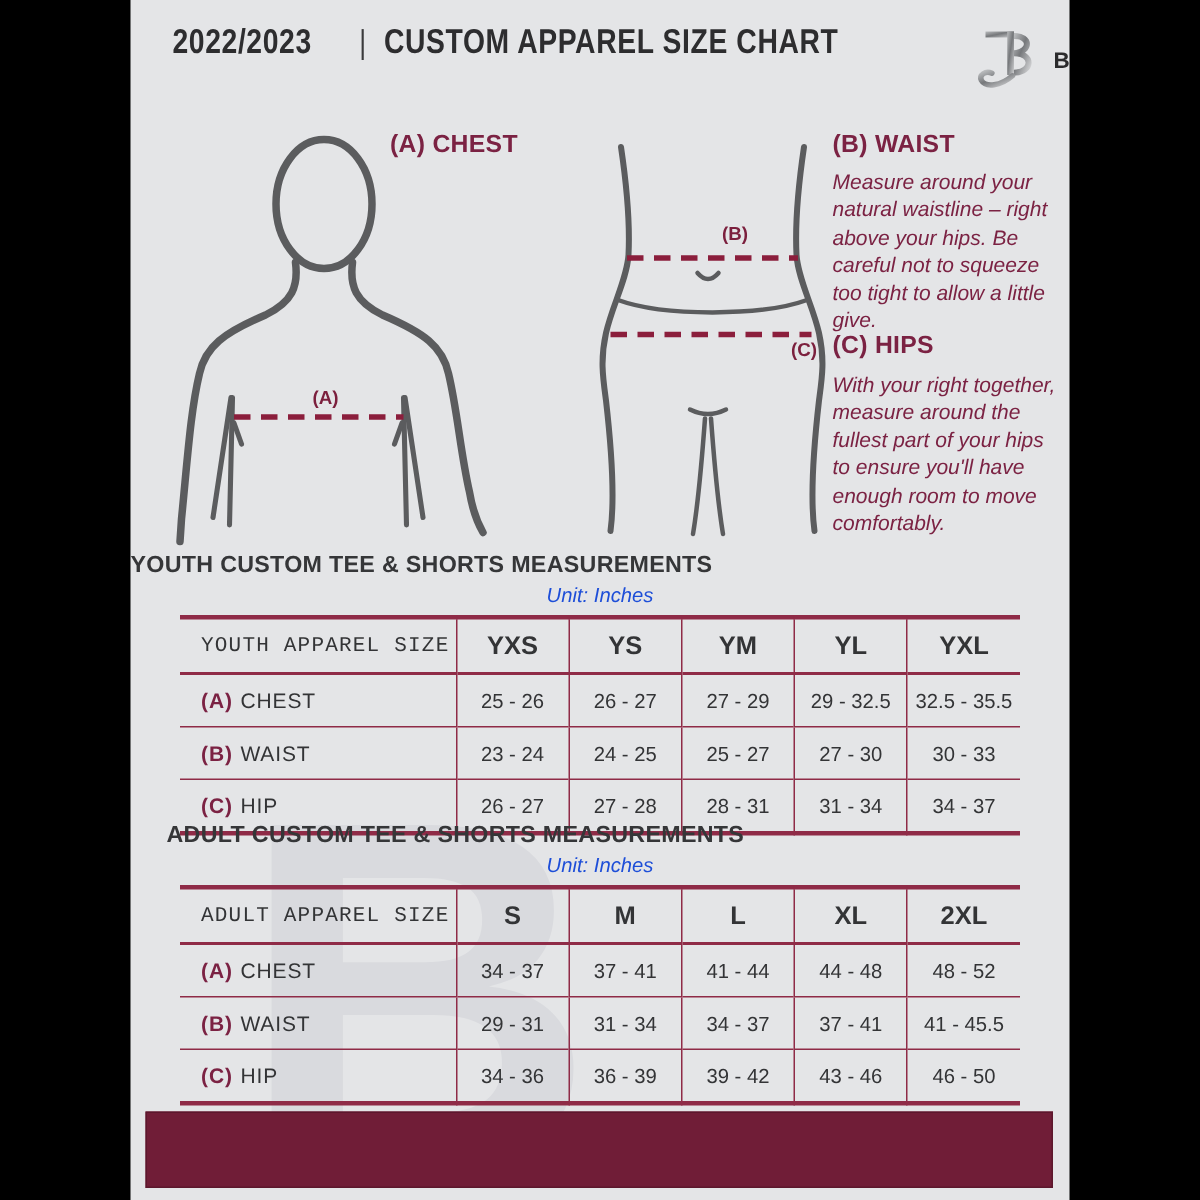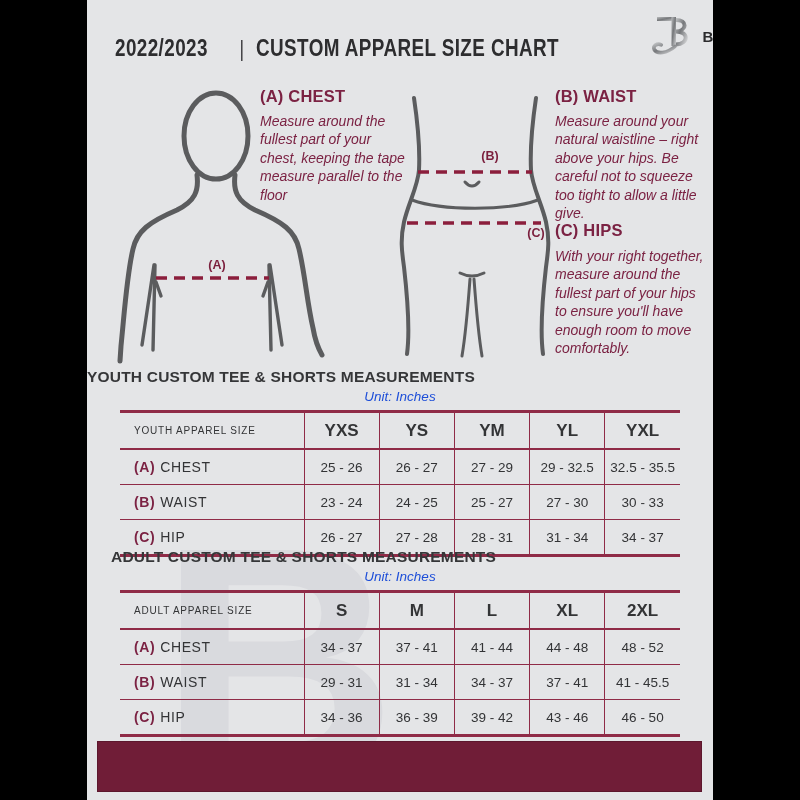--- a/index.html
+++ b/index.html
@@ -1,42 +1,42 @@
 <!DOCTYPE html>
 <html><head>
 <meta charset="utf-8">
 <style>
   html,body{margin:0;padding:0;background:#000;}
   body{width:800px;height:800px;font-family:"Liberation Sans",sans-serif;}
   .canvas{width:800px;height:800px;background:#000;position:relative;}
   .page{position:absolute;left:87px;top:0;width:626px;height:800px;background:#e4e5e7;overflow:hidden;}
 
   
-  .hdr{position:absolute;top:14px;left:28px;right:20px;height:48px;display:flex;align-items:flex-end;justify-content:space-between;z-index:3;gap:24px;}
+  .hdr{position:absolute;top:14px;left:28px;right:20px;height:48px;display:flex;align-items:flex-start;justify-content:space-between;z-index:3;gap:24px;}
   .hdr-left{display:flex;align-items:center;gap:11px;color:#2d2d2f;}
   .hdr-cond{display:inline-block;font-weight:700;font-size:23px;letter-spacing:.5px;transform:scaleX(.82);transform-origin:left center;white-space:nowrap;}
   .hdr-sep{font-weight:400;font-size:22px;color:#3a3a3c;transform:scaleX(.8);}
   .hdr-right{display:flex;align-items:center;gap:9px;}
   .brand{font-weight:700;font-size:15px;letter-spacing:6px;color:#2b2b2d;white-space:nowrap;}
 
   
   .ins-h{position:absolute;font-weight:700;font-size:16.5px;color:#7b2243;letter-spacing:.2px;z-index:2;}
   .ins-b{position:absolute;font-style:italic;font-size:14px;line-height:1.32;color:#7b2243;z-index:2;}
 
   .mlabel{position:absolute;font-weight:700;font-size:12.5px;color:#7b1f3d;width:60px;text-align:center;z-index:2;}
 
   .fig{position:absolute;z-index:1;}
 
   
   .tbl-title{position:absolute;left:0;width:626px;font-weight:700;font-size:15.5px;color:#353638;letter-spacing:.2px;z-index:2;}
   .tbl-unit{position:absolute;left:0;width:626px;text-align:center;font-style:italic;font-size:13.5px;color:#1d4ed8;z-index:2;}
   table.size{position:absolute;left:33px;width:560px;border-collapse:collapse;table-layout:fixed;z-index:2;
     border-top:3px solid #8f2b47;border-bottom:3px solid #8f2b47;}
   table.size th{height:33px;font-weight:700;font-size:17px;color:#333436;border-bottom:2px solid #8f2b47;}
-  table.size th.lab{font-weight:400;font-size:10px;letter-spacing:.8px;text-align:left;padding-left:14px;}
+  table.size th.lab{font-weight:400;font-size:14px;letter-spacing:.8px;text-align:left;padding-left:14px;font-family:Liberation Mono, monospace;}
   table.size td{height:32px;font-size:13.5px;color:#333436;text-align:center;border-top:1.2px solid #8f2b47;}
   table.size td.rowlab{text-align:left;padding-left:14px;font-size:14px;letter-spacing:.6px;}
   table.size th + th, table.size td + td{border-left:1.2px solid #8f2b47;}
   .pfx{color:#7b2243;font-weight:700;margin-right:5px;}
   col.c0{width:184px;} col.cv{width:75.2px;}
 
   .watermark{position:absolute;left:72px;top:528px;font-size:330px;line-height:.82;font-weight:700;color:#d9dade;z-index:0;user-select:none;}
   .footer-bar{position:absolute;left:10px;right:11px;top:741px;height:49px;background:#701d37;border:1px solid #5c172d;z-index:4;}
 </style>
 </head>
@@ -103,21 +103,20 @@
         <path d="M 80 189 C 78 216 76 242 72 266"></path>
         <path d="M 84 189 C 86 216 88 242 92 266"></path>
       </g>
       <path d="M 28 82 H 142" stroke="#8b1e3c" stroke-width="3.6" stroke-dasharray="11 7" fill="none"></path>
       <path d="M 17 133 H 151" stroke="#8b1e3c" stroke-width="3.6" stroke-dasharray="11 7" fill="none"></path>
     </svg>
     <span class="mlabel" style="left:373px;top:149px;">(B)</span>
     <span class="mlabel" style="left:419px;top:226px;">(C)</span>
 
     <div class="ins-h" style="left:173px;top:87px;">(A) CHEST</div>
-    <div class="ins-b" style="left:173px;top:112px;width:152px;">Measure around the fullest part of your chest, keeping the tape measure parallel to the floor</div>
 
     <div class="ins-h" style="left:468px;top:87px;">(B) WAIST</div>
     <div class="ins-b" style="left:468px;top:112px;width:150px;">Measure around your natural waistline – right above your hips. Be careful not to squeeze too tight to allow a little give.</div>
 
     <div class="ins-h" style="left:468px;top:221px;">(C) HIPS</div>
     <div class="ins-b" style="left:468px;top:247px;width:152px;">With your right together, measure around the fullest part of your hips to ensure you'll have enough room to move comfortably.</div>
 
     <div class="tbl-title" style="top:368px;">YOUTH CUSTOM TEE &amp; SHORTS MEASUREMENTS</div>
     <div class="tbl-unit" style="top:389px;">Unit: Inches</div>
     <table class="size" style="top:410px;">

